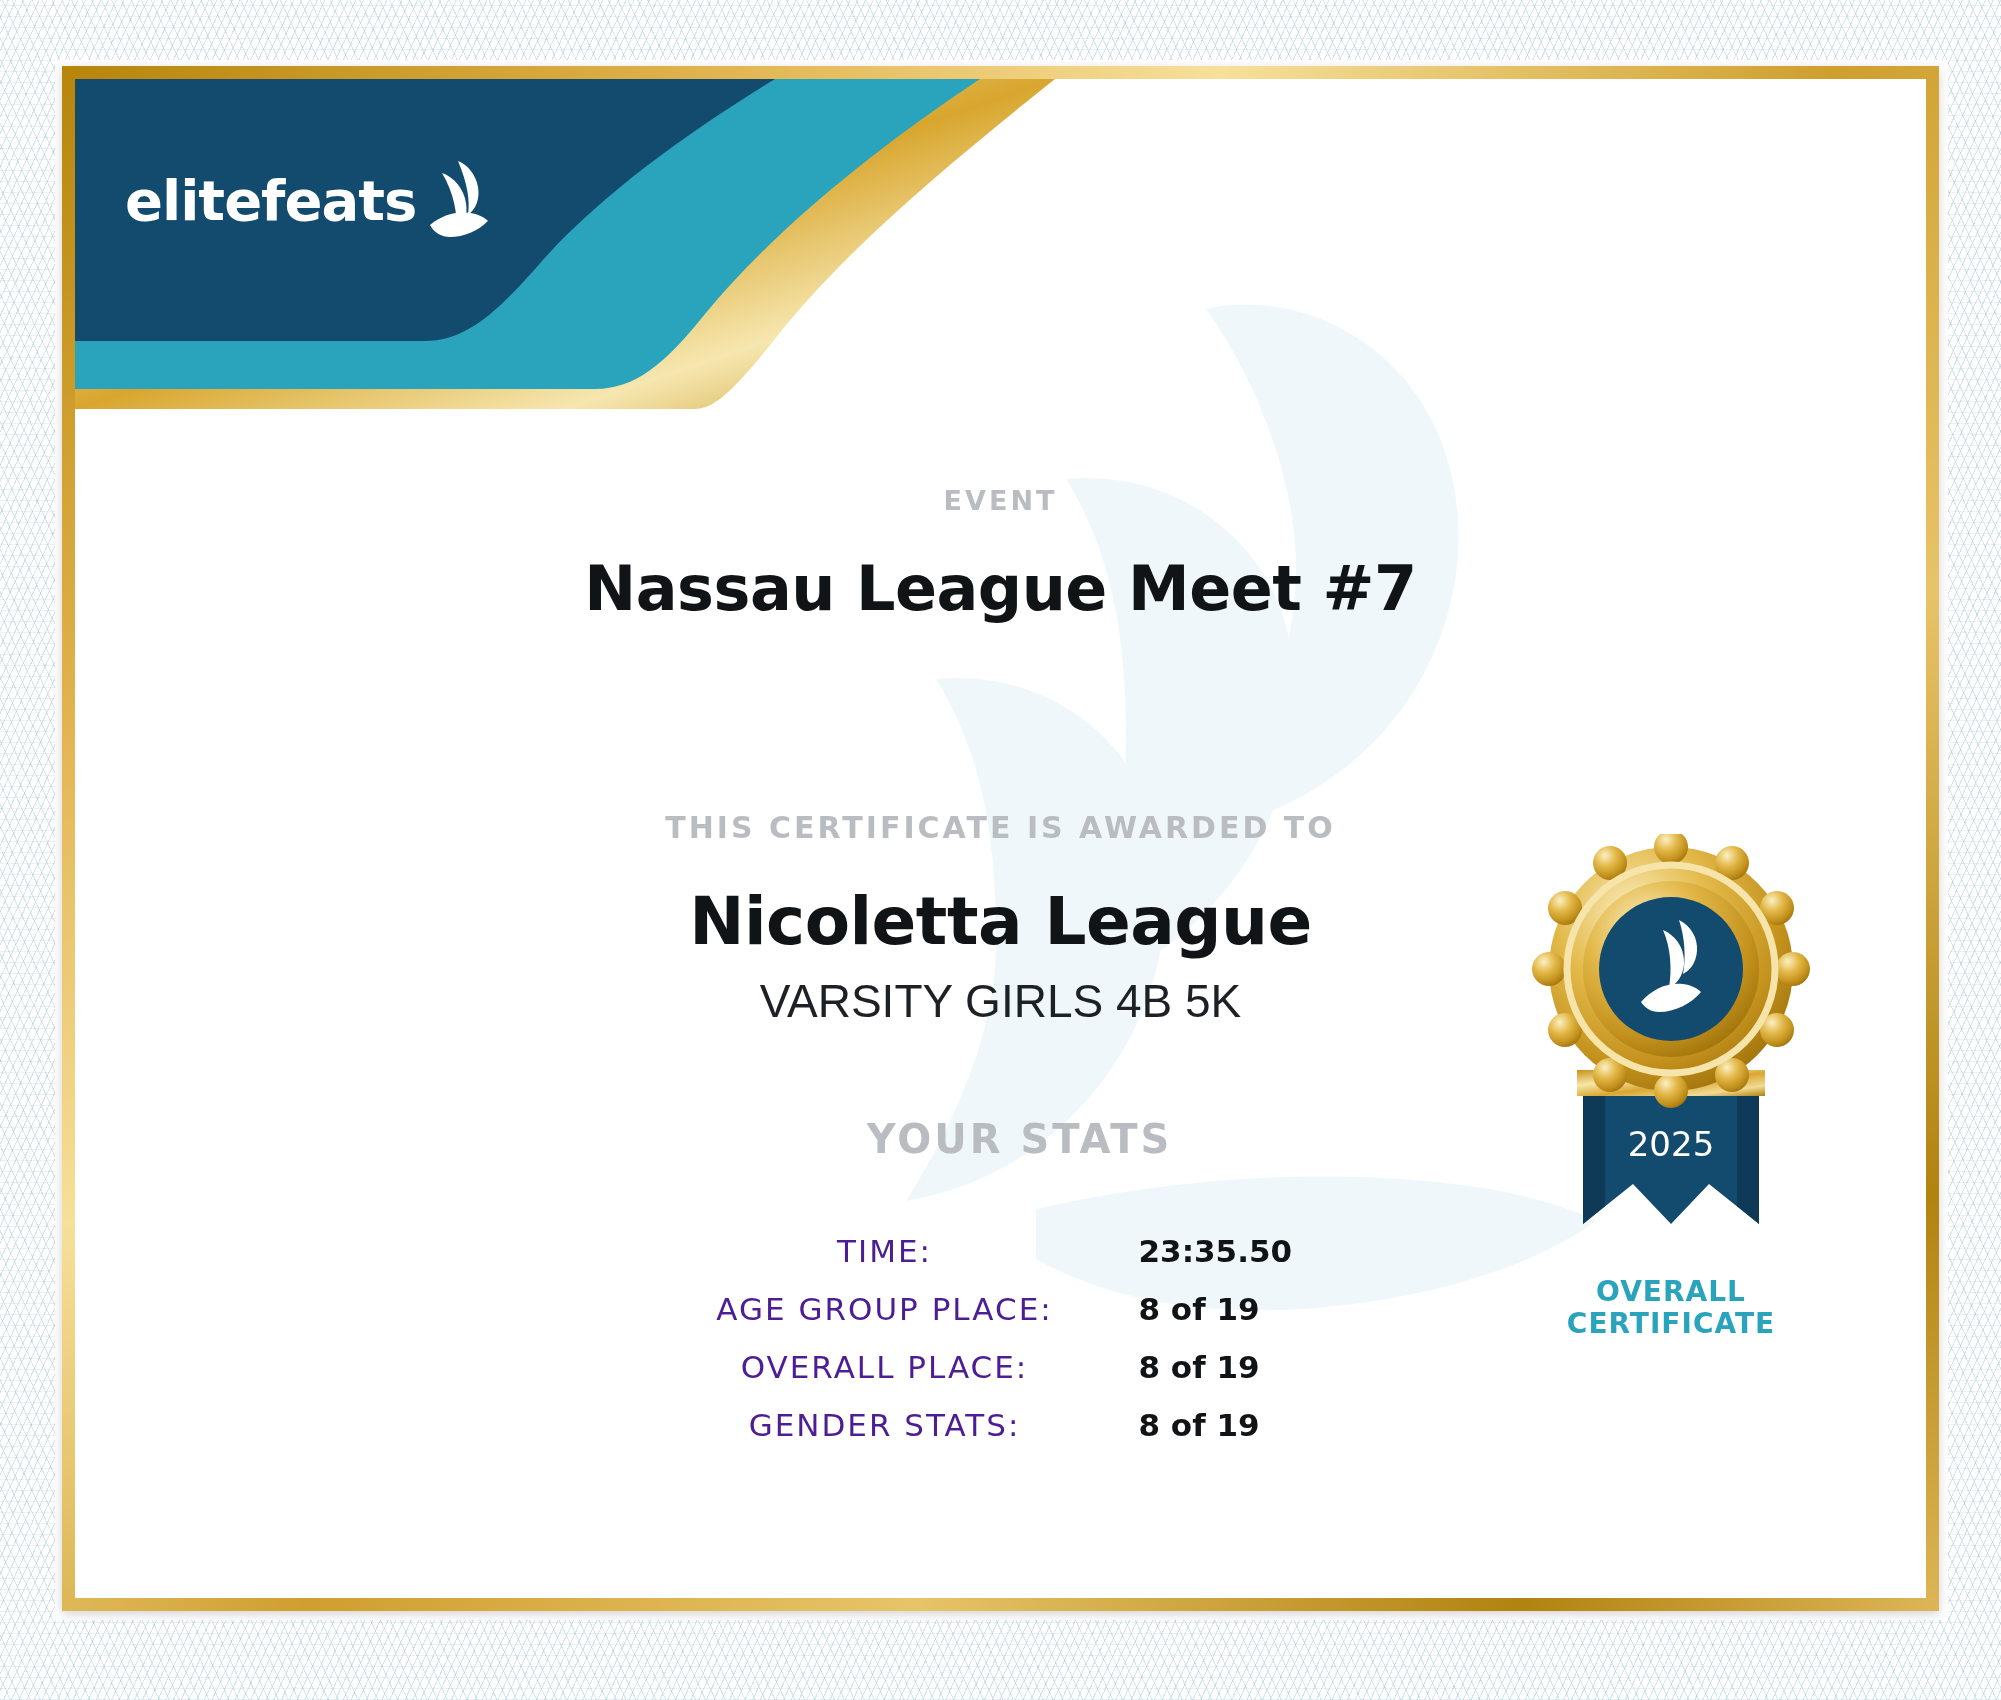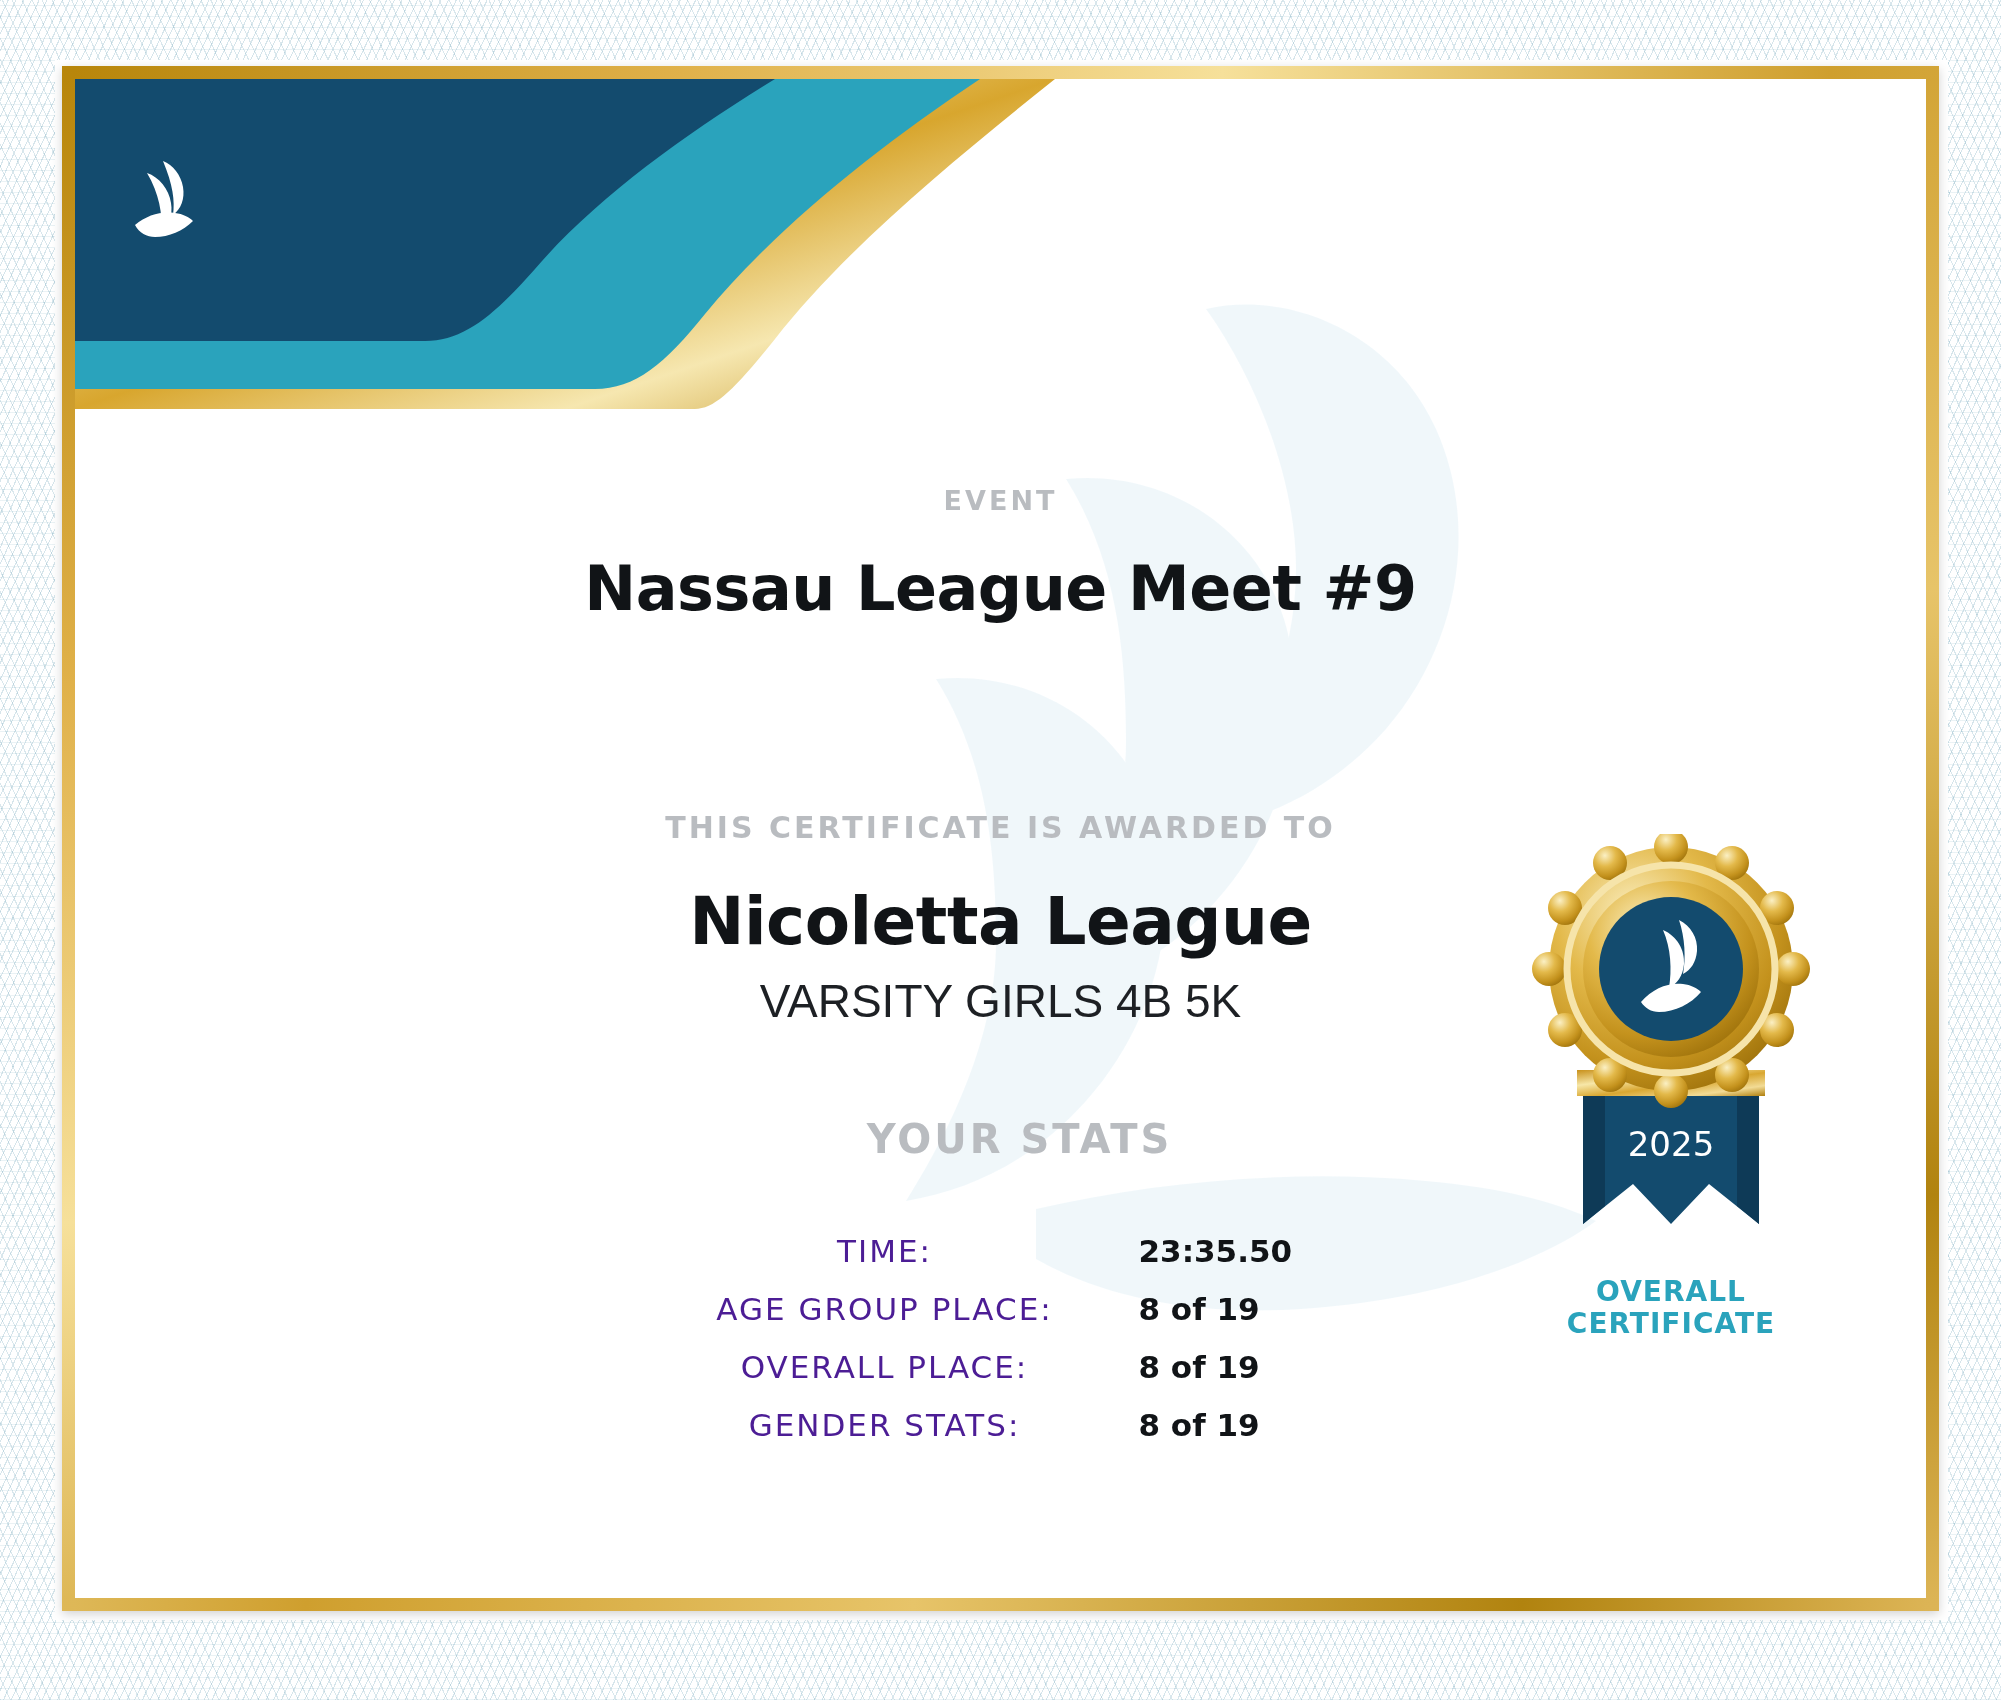--- a/index.html
+++ b/index.html
@@ -233,34 +233,35 @@
         </defs>
 
         <path d="M0 0 L980 0 C880 80 770 170 700 260 C660 310 640 330 620 330 L0 330 Z" fill="url(#goldgrad)"></path>
 
         <path d="M0 0 L905 0 C800 70 700 150 630 235 C590 285 560 310 520 310 L0 310 Z" fill="#2AA3BC"></path>
 
         <path d="M0 0 L700 0 C610 55 520 120 460 190 C420 235 390 262 350 262 L0 262 Z" fill="#134B6E"></path>
       </svg>
 
       <div class="brand">
+        <span class="brand-text">elitefeats</span>
         <svg width="72" height="86" viewBox="0 0 72 86">
           <g fill="#ffffff">
             <path d="M38 4 C48 8 56 18 58 30 C60 42 56 52 48 58 C50 44 48 28 38 4 Z"></path>
             <path d="M22 16 C34 20 44 32 46 46 C48 58 44 68 36 74 C38 58 34 36 22 16 Z"></path>
             <path d="M10 68 C22 58 36 54 50 56 C58 57 64 60 68 64 C58 74 44 80 30 80 C22 80 14 76 10 68 Z"></path>
           </g>
         </svg>
       </div>
     </div>
 
     <div class="content">
 
       <div class="label event-label">EVENT</div>
-      <div class="event-name">Nassau League Meet #9</div>
+      <div class="event-name">Nassau League Meet #7</div>
 
       <div class="label awarded-label">THIS CERTIFICATE IS AWARDED TO</div>
       <div class="athlete-name">Nicoletta League</div>
       <div class="division">VARSITY GIRLS 4B 5K</div>
 
       <div class="label stats-label">YOUR STATS</div>
 
       <table class="stats-table">
         <tbody>
             <tr>

